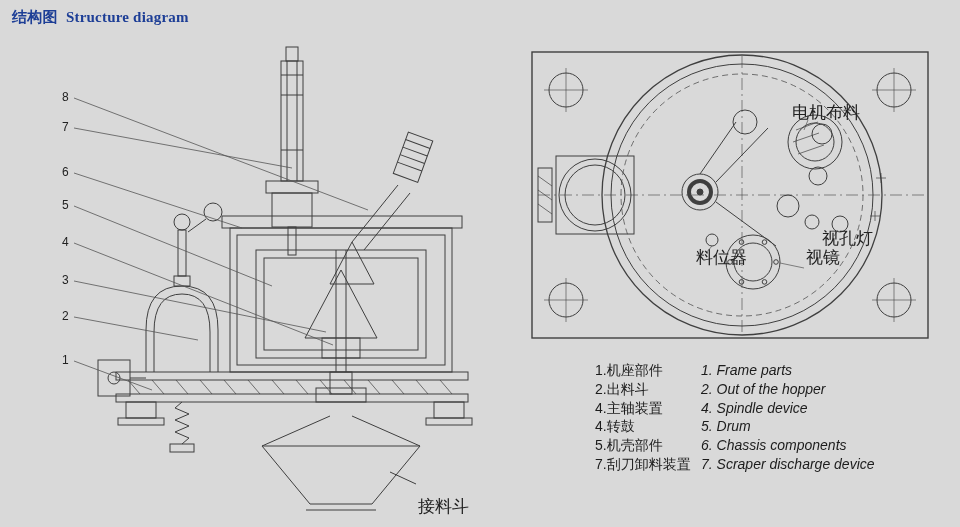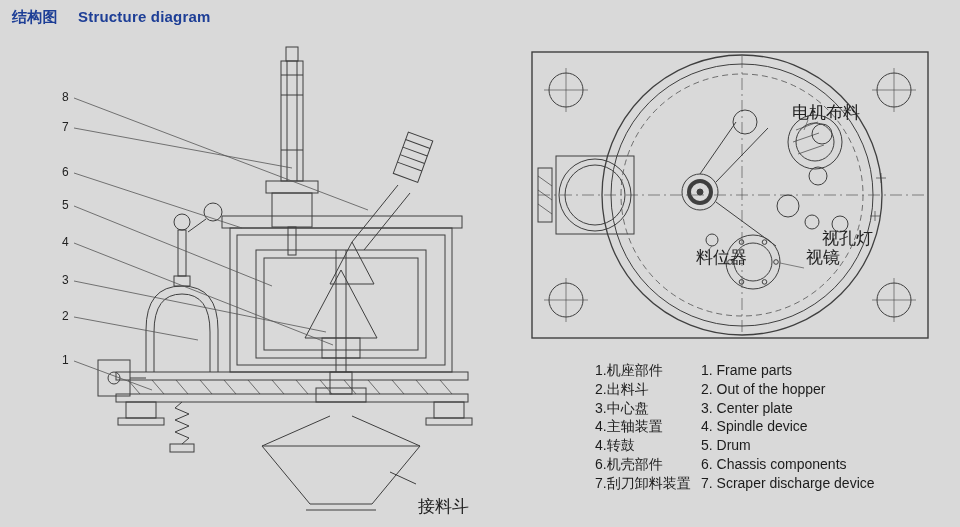--- a/index.html
+++ b/index.html
@@ -9,34 +9,34 @@
     font-family:"Liberation Sans",sans-serif;
     color:#1c1c1c;
   }
   .page{position:absolute;inset:0;}
   .drawing-svg{position:absolute;left:0;top:0;}
   .title{
     position:absolute;left:12px;top:8px;
     font-size:15px;font-weight:bold;color:#1d3e96;
     letter-spacing:.2px;white-space:nowrap;
   }
-  .title .title-en{font-family:Liberation Sans, sans-serif;margin-left:16px;}
+  .title .title-en{font-family:Liberation Serif, serif;margin-left:4px;}
   .callout{
     position:absolute;font-size:12px;color:#222;line-height:12px;
   }
   .label{
     position:absolute;font-size:17px;color:#222;line-height:12px;white-space:nowrap;
   }
   .legend{
     position:absolute;left:595px;top:361px;
     font-size:14px;color:#1c1c1c;
   }
   .legend-row{display:flex;line-height:18.8px;}
   .legend-row .zh{width:106px;}
-  .legend-row .en{white-space:nowrap;}
+  .legend-row .en{white-space:nowrap;font-style:italic;}
 </style>
 </head>
 <body>
 
 <div class="page">
 
   <svg class="drawing-svg" width="960" height="527" viewBox="0 0 960 527">
 
     <g stroke="#3f3f3f" fill="none" stroke-width="1">
 
@@ -203,33 +203,29 @@
   <div class="legend">
     <div class="legend-row">
       <span class="zh">1.机座部件</span>
       <span class="en">1. Frame parts</span>
     </div>
     <div class="legend-row">
       <span class="zh">2.出料斗</span>
       <span class="en">2. Out of the hopper</span>
     </div>
     <div class="legend-row">
-      <span class="zh">3.中心盘</span>
-      <span class="en">3. Center plate</span>
-    </div>
-    <div class="legend-row">
       <span class="zh">4.主轴装置</span>
       <span class="en">4. Spindle device</span>
     </div>
     <div class="legend-row">
       <span class="zh">4.转鼓</span>
       <span class="en">5. Drum</span>
     </div>
     <div class="legend-row">
-      <span class="zh">6.机壳部件</span>
+      <span class="zh">5.机壳部件</span>
       <span class="en">6. Chassis components</span>
     </div>
     <div class="legend-row">
       <span class="zh">7.刮刀卸料装置</span>
       <span class="en">7. Scraper discharge device</span>
     </div>
   </div>
 
 </div>
 

